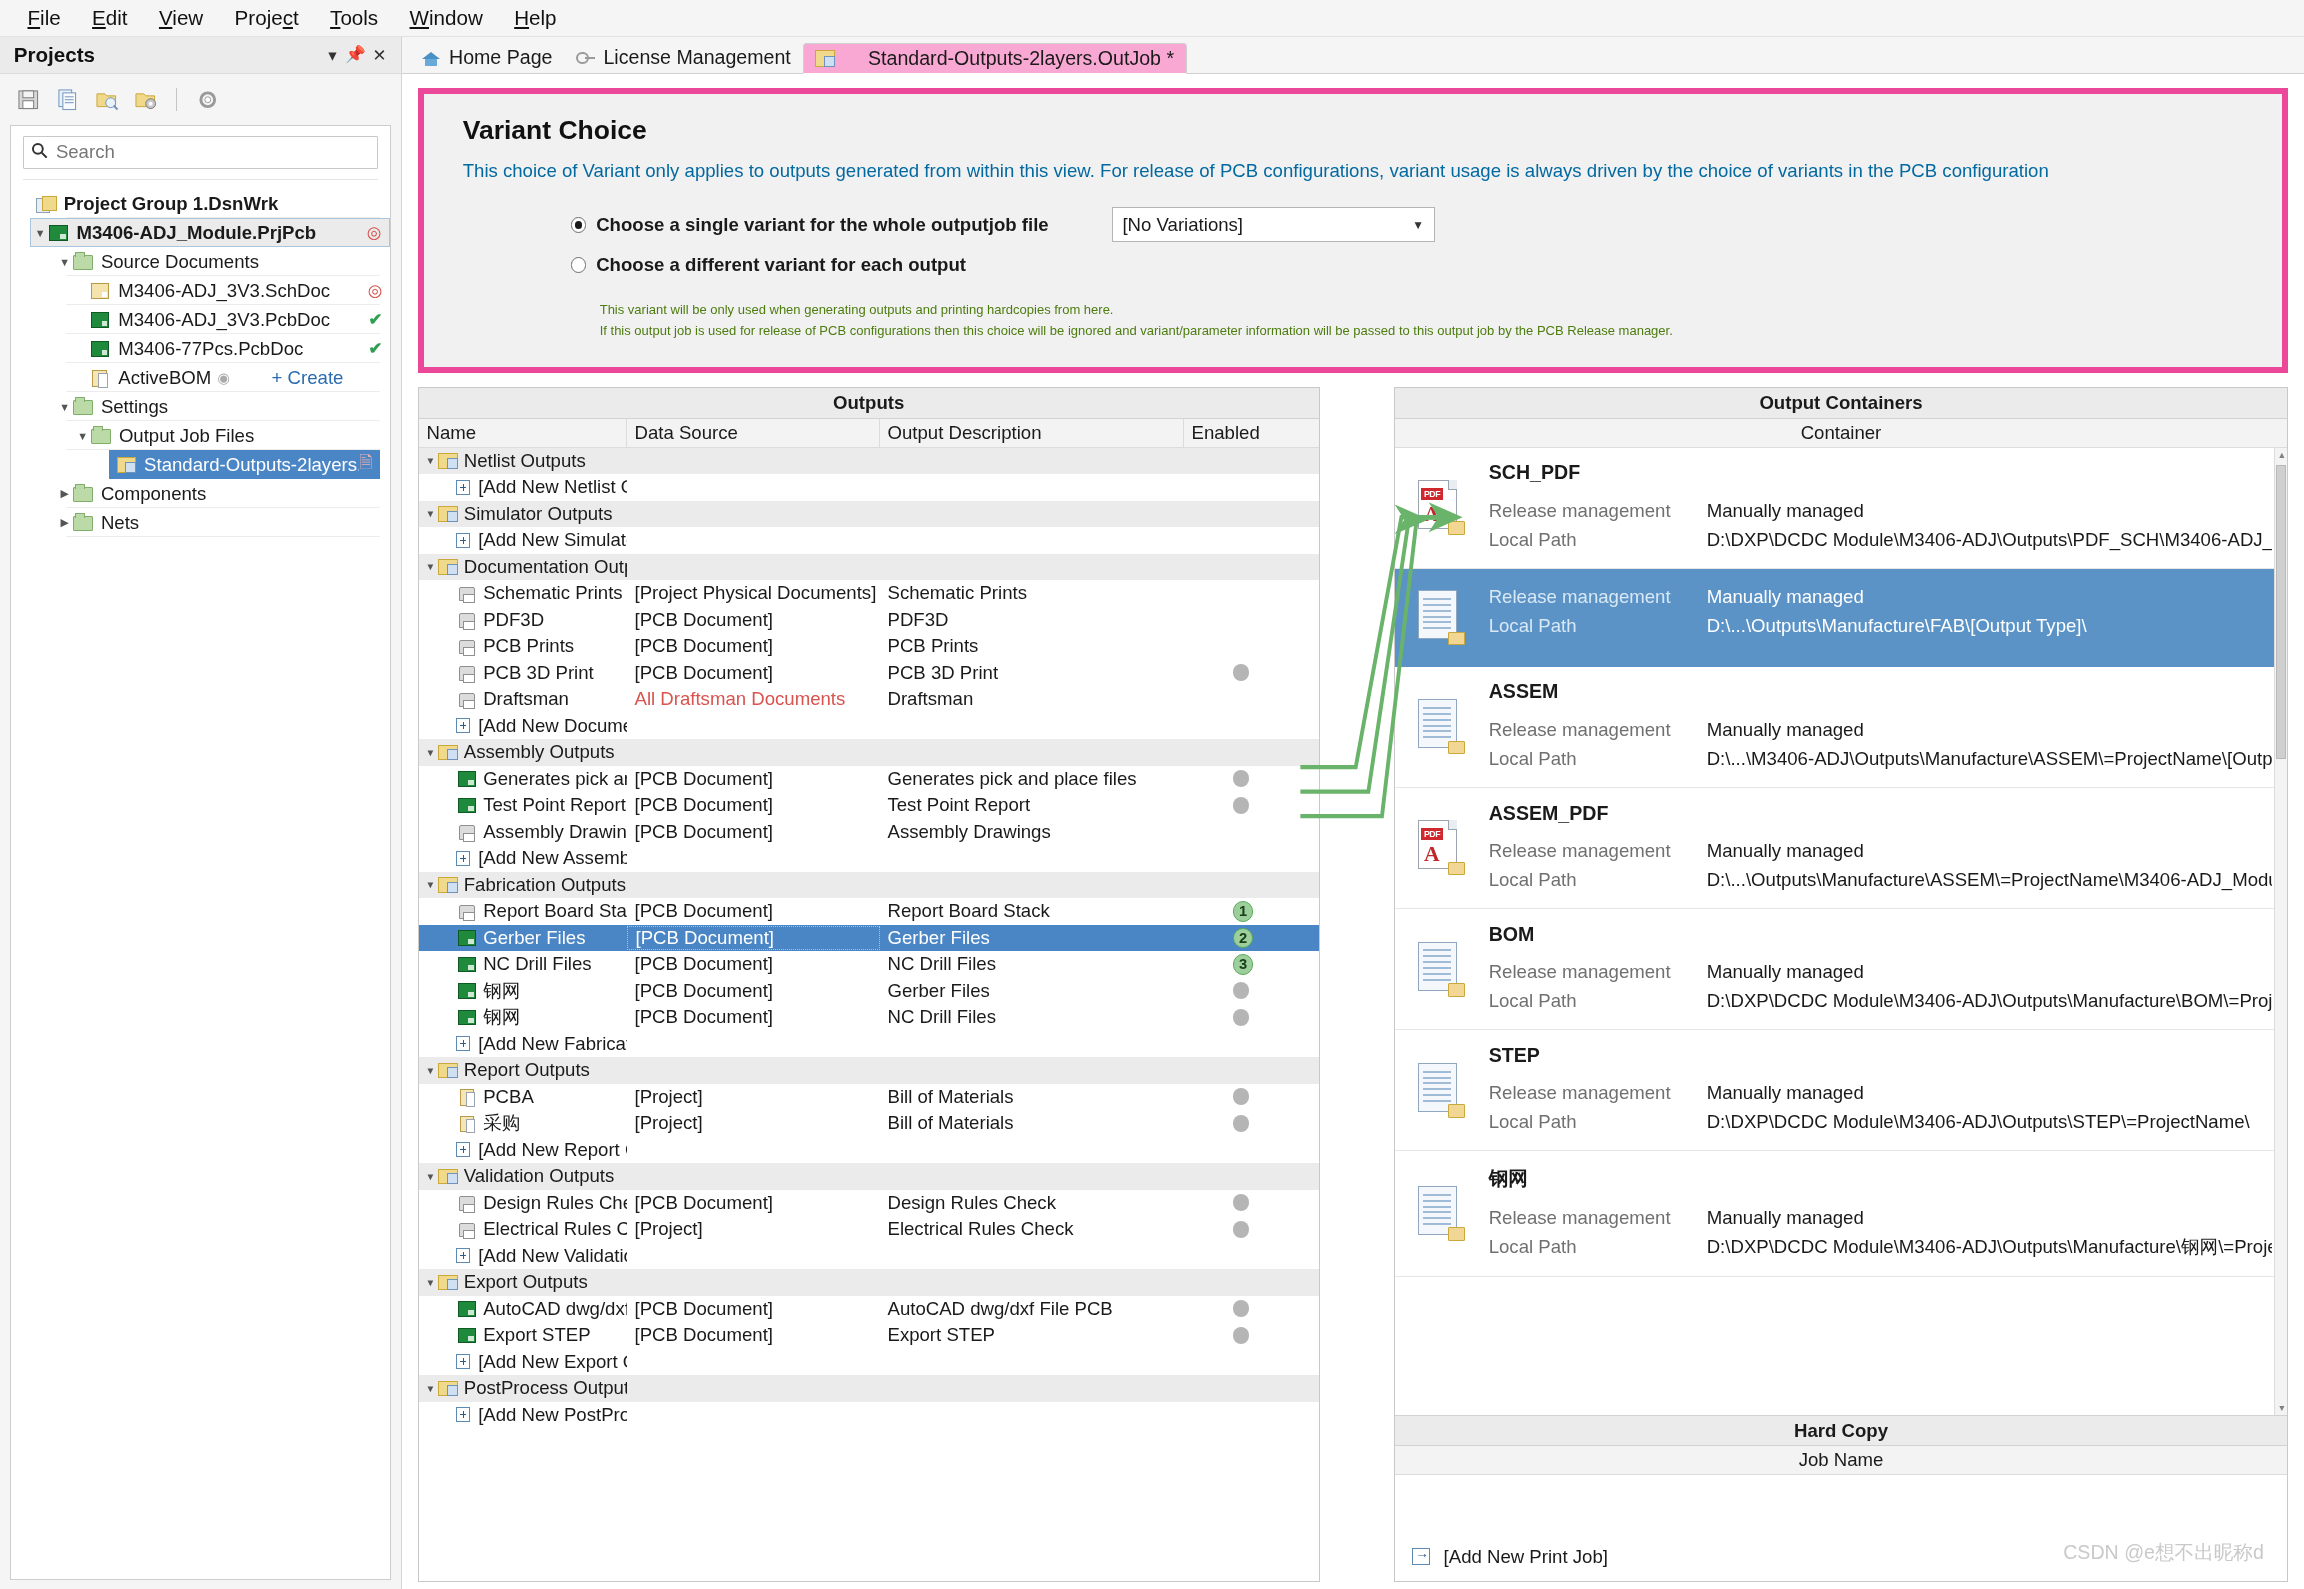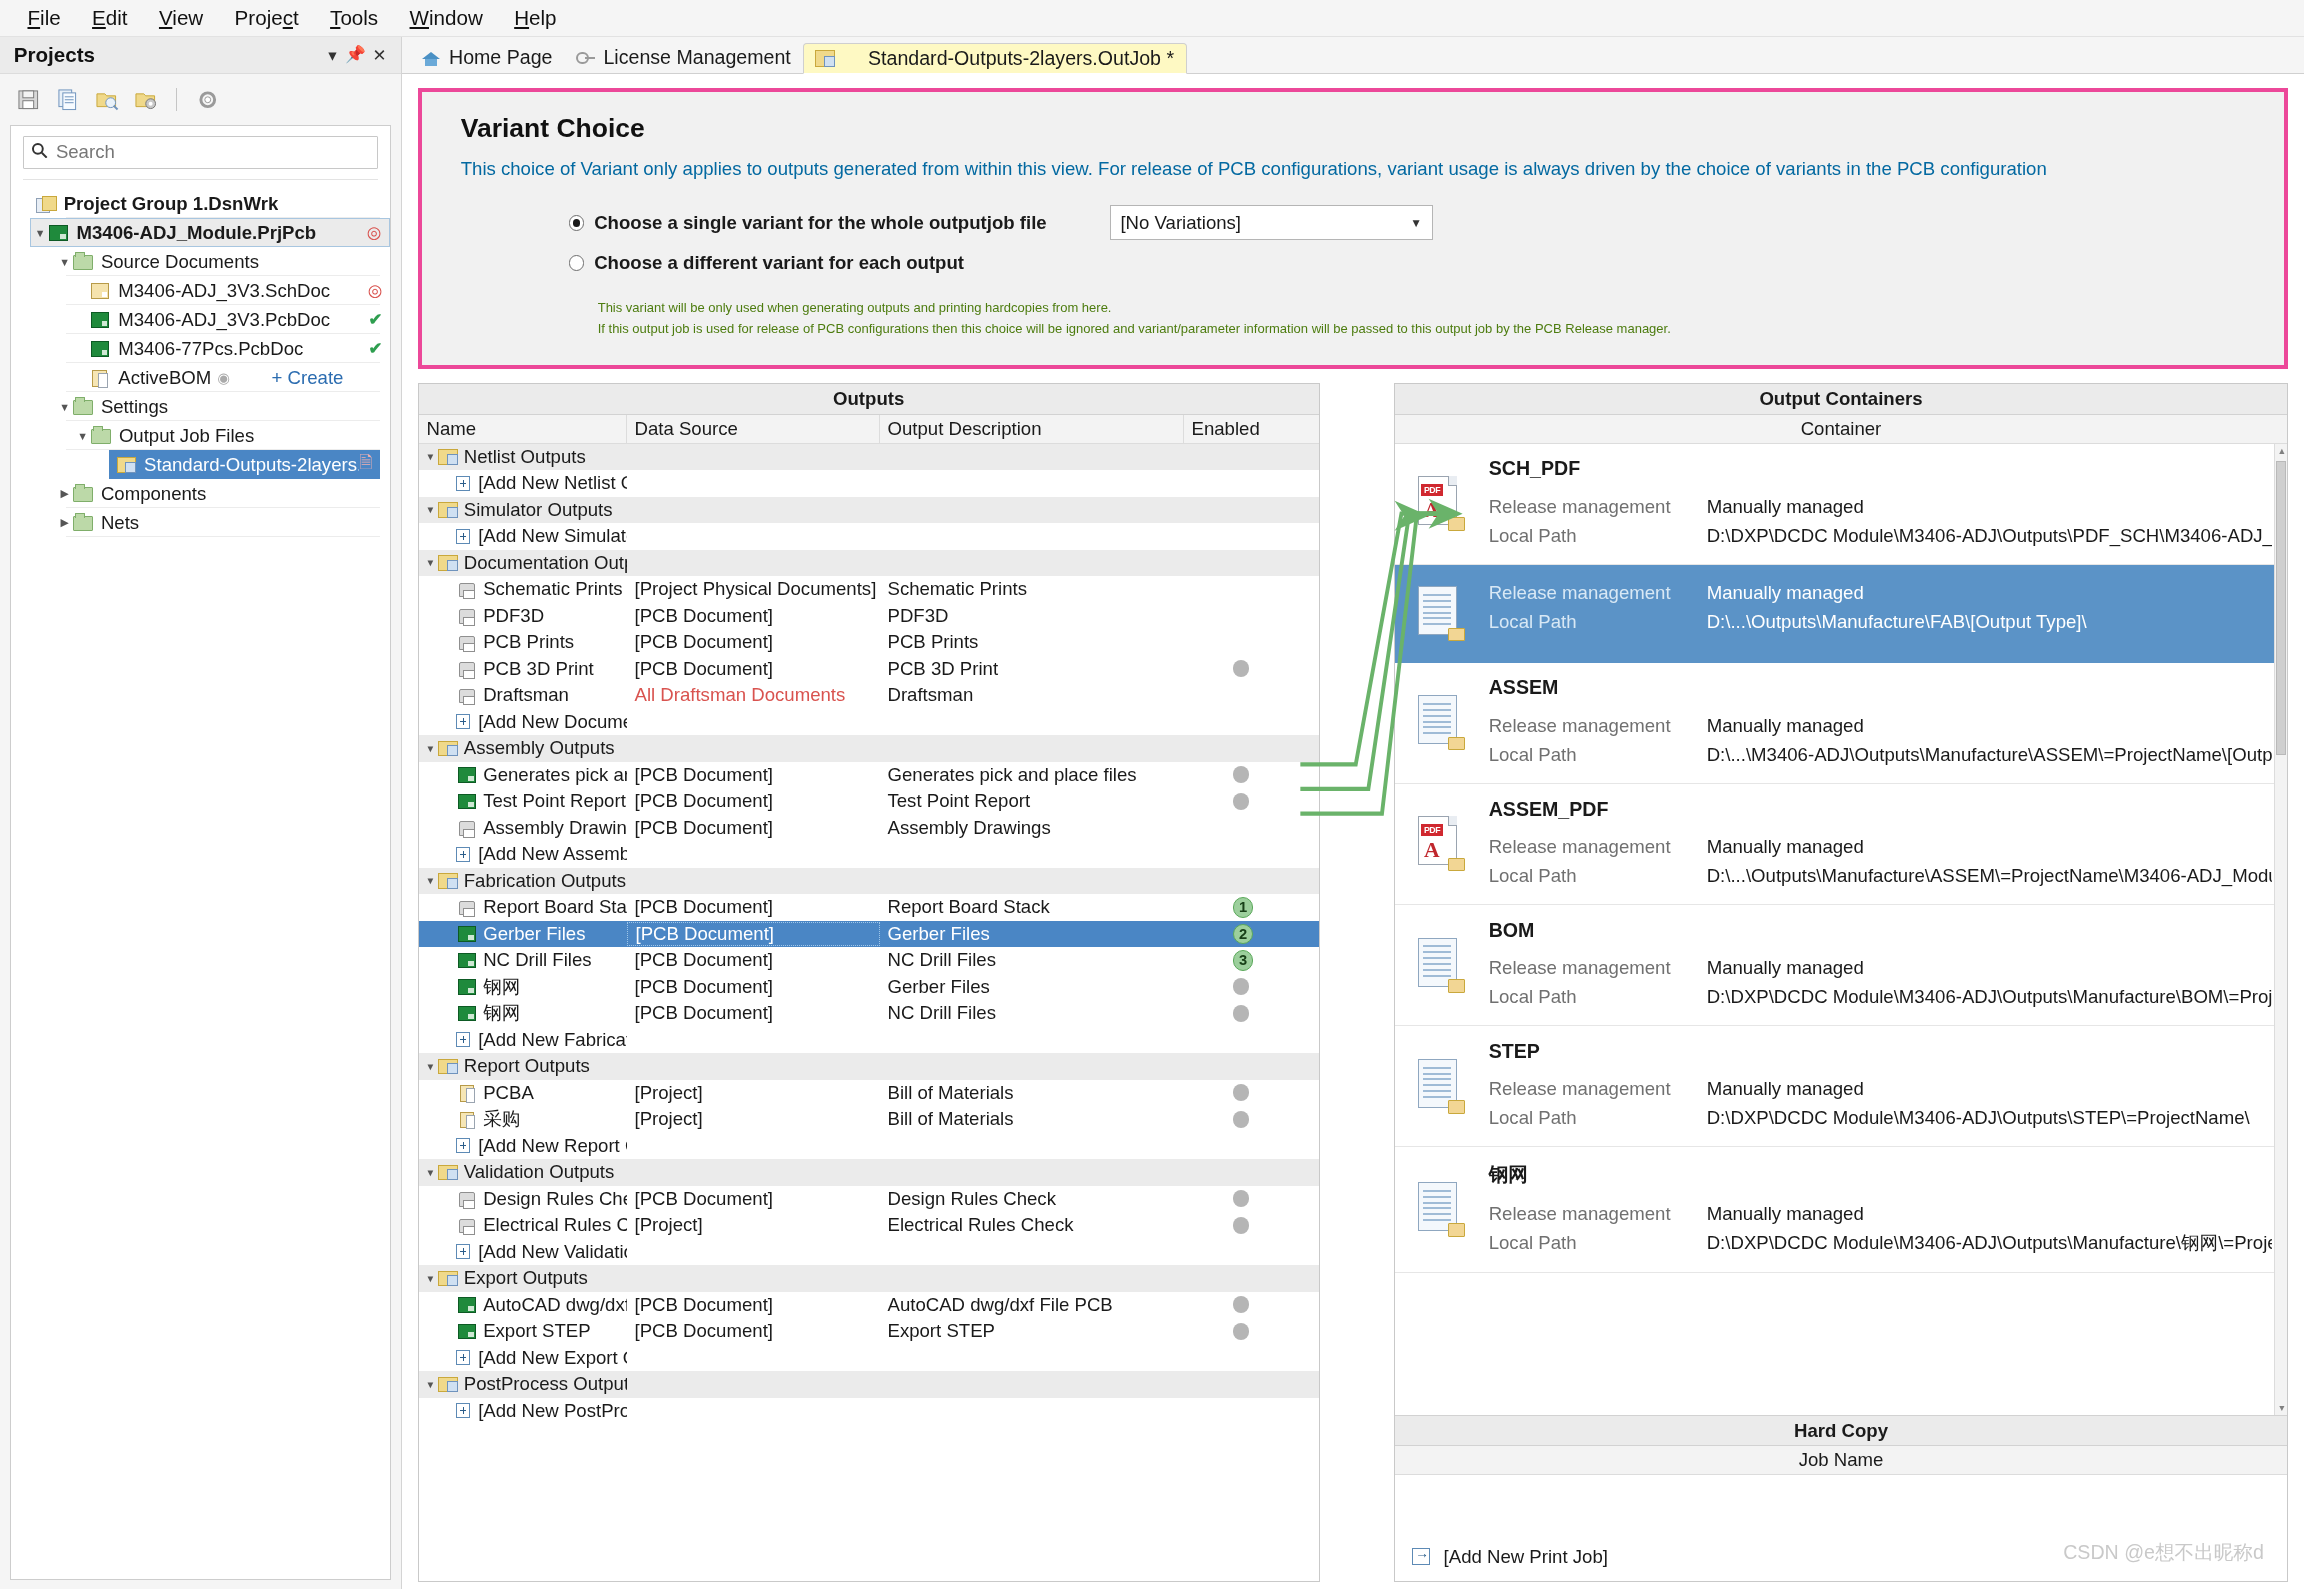--- a/index.html
+++ b/index.html
@@ -149,37 +149,37 @@
   .main { flex: 1 1 auto; display:flex; flex-direction:column; min-width:0; background:#fff; }
   .tabstrip {
     height: 37px; flex:0 0 37px; background:#f5f5f5; display:flex; align-items:flex-end;
     padding-left: 7.8px; border-bottom: 1px solid #d0d0d0;
   }
   .tab {
     display:flex; align-items:center; gap:7.8px; height:31px; padding: 0 11.8px;
     font-size: 19.6px; color:#1a1a1a; cursor: pointer;
   }
   .tab.active {
-    background:#fef9c3; border:1px solid #cfcfcf; border-bottom:1px solid #ffffff;
+    background:#f9a8d4; border:1px solid #cfcfcf; border-bottom:1px solid #ffffff;
     border-radius: 3.9px 3.9px 0 0; margin-bottom:-1px;gap:33px;
   }
   .ico-home { width:19.6px;height:17.6px;position:relative;display:inline-block; }
   .ico-home::before{content:'';position:absolute;left:0;top:2.9px;border-left:9.8px solid transparent;border-right:9.8px solid transparent;border-bottom:7.8px solid #4a90c4;}
   .ico-home::after{content:'';position:absolute;left:3.9px;top:9.8px;width:11.8px;height:7.8px;background:#6aa9d8;}
   .ico-key { width:19.6px;height:17.6px;position:relative;display:inline-block; }
   .ico-key::before{content:'';position:absolute;left:0;top:2.9px;width:8.8px;height:8.8px;border:2px solid #9a9a9a;border-radius:50%;}
   .ico-key::after{content:'';position:absolute;left:8.8px;top:7.8px;width:9.8px;height:2px;background:#9a9a9a;}
   .ico-tabjob { width:19.6px;height:16.7px;position:relative;display:inline-block;background:#f0d98a;border:1px solid #c9a83c; }
   .ico-tabjob::after{content:'';position:absolute;right:-1px;bottom:-1px;width:8.8px;height:8.8px;background:#cfe0f2;border:1px solid #6f93bd;}
 
   .content { flex:1 1 auto; padding: 13.7px 15.7px 7.8px 15.7px; display:flex; flex-direction:column; min-height:0; background:#fff; }
 
   
   .variant-box {
-    border: 4px solid #ec4899;
+    border: 6px solid #ec4899;
     background: #f1f1f1;
     padding: 21.6px 39px 25.5px 39px;
     flex: 0 0 auto;
   }
   .variant-title { font-size: 26.5px; font-weight: bold; color:#111; margin-bottom: 13.7px; }
   .variant-desc { font-size: 18.6px; color:#0369a1; margin-bottom: 25.5px; }
   .radio-row { display:flex; align-items:center; margin-bottom: 11.8px; padding-left: 108px; }
   .radio {
     width:15.7px;height:15.7px;border:1px solid #6e6e6e;border-radius:50%;background:#fff;
     display:inline-block;position:relative;margin-right:9.8px;flex:0 0 15.7px;

